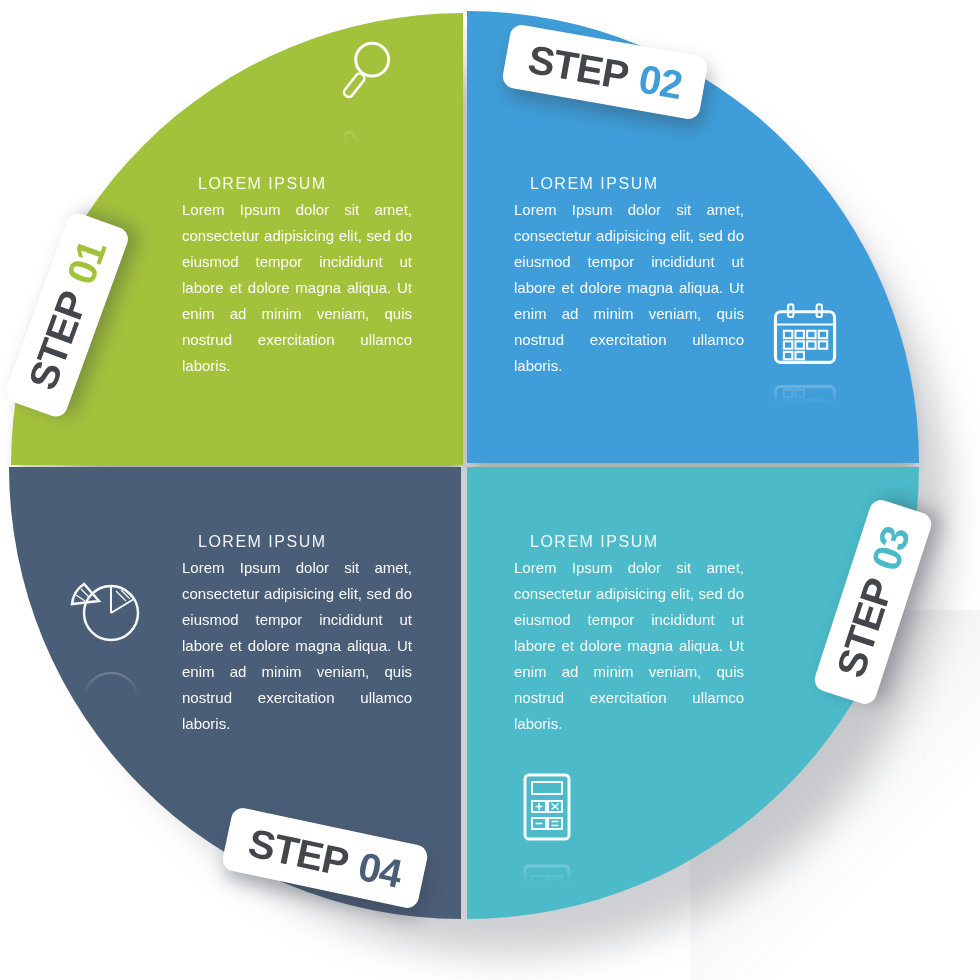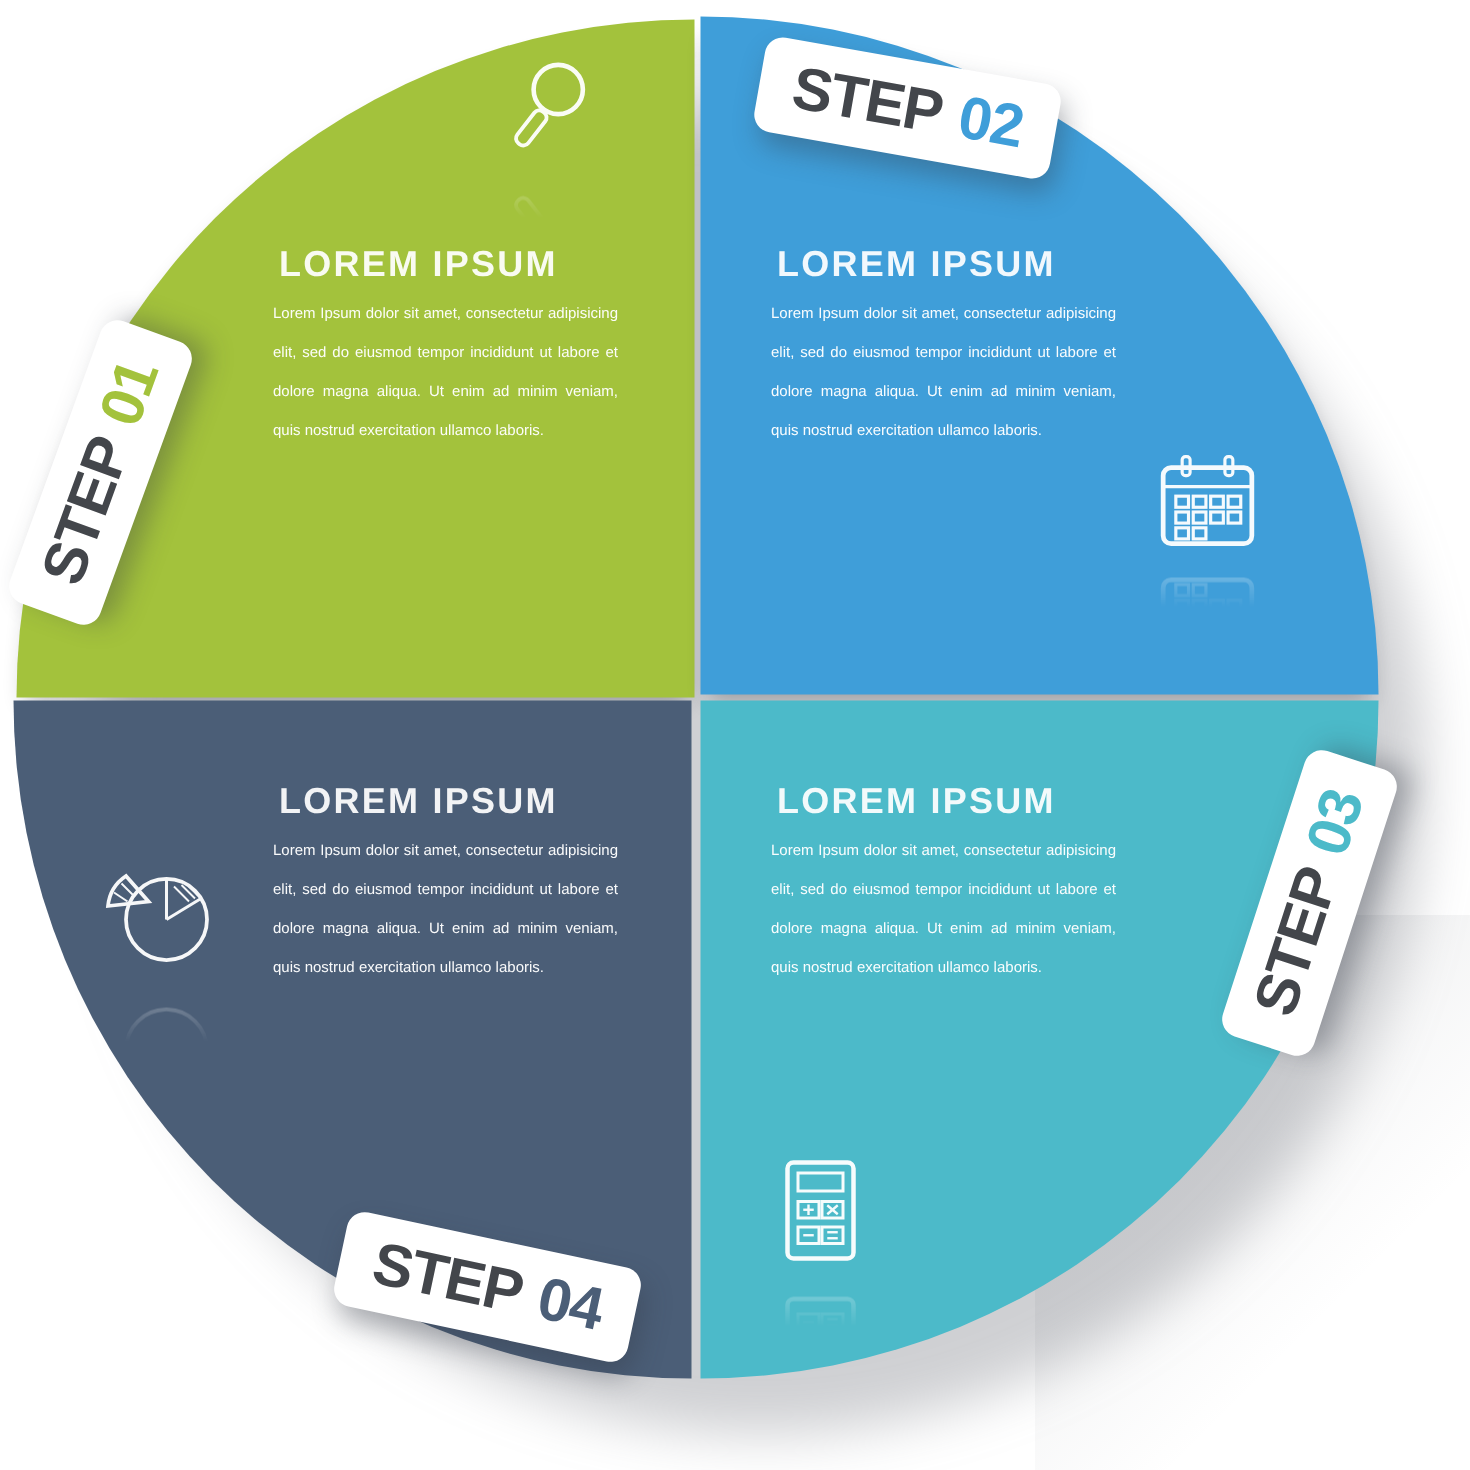--- a/index.html
+++ b/index.html
@@ -12,23 +12,23 @@
   .diag-shadow { position:absolute; left:690px; top:610px; width:290px; height:370px;
     background:linear-gradient(135deg, rgba(105,110,118,.18), rgba(105,110,118,0) 70%); z-index:0; }
 
   
   .quadrant { position:absolute; width:452px; height:452px; z-index:2; }
   .q-tl { left:11px;  top:13px;  border-radius:100% 0 0 0; box-shadow:0 9px 14px -6px rgba(30,35,45,.32); }
   .q-tr { left:467px; top:11px;  border-radius:0 100% 0 0; box-shadow:0 9px 14px -6px rgba(30,35,45,.32); }
   .q-bl { left:9px;   top:467px; border-radius:0 0 0 100%; }
   .q-br { left:467px; top:467px; border-radius:0 0 100% 0; }
 
-  .q-title { position:absolute; margin:4px; color:rgba(255,255,255,.93); font-size:24px;
-    font-weight:700; letter-spacing:1.5px; }
-  .q-body  { position:absolute; margin:0; color:rgba(255,255,255,.97); font-size:10px;
+  .q-title { position:absolute; margin:16px; color:rgba(255,255,255,.93); font-size:16px;
+    font-weight:400; letter-spacing:1.5px; }
+  .q-body  { position:absolute; margin:0; color:rgba(255,255,255,.97); font-size:15px;
     line-height:26px; text-align:justify; width:230px; }
 
   .q-tl .q-title { left:171px; top:146px; }  .q-tl .q-body { left:171px; top:184px; }
   .q-tr .q-title { left:47px;  top:148px; }  .q-tr .q-body { left:47px;  top:186px; }
   .q-bl .q-title { left:173px; top:50px;  }  .q-bl .q-body { left:173px; top:88px;  }
   .q-br .q-title { left:47px;  top:50px;  }  .q-br .q-body { left:47px;  top:88px;  }
 
   .icon { position:absolute; line-height:0;
     -webkit-box-reflect: below 3px linear-gradient(transparent 62%, rgba(255,255,255,.35)); }
   .q-tl .icon { left:316px; top:22px; }

